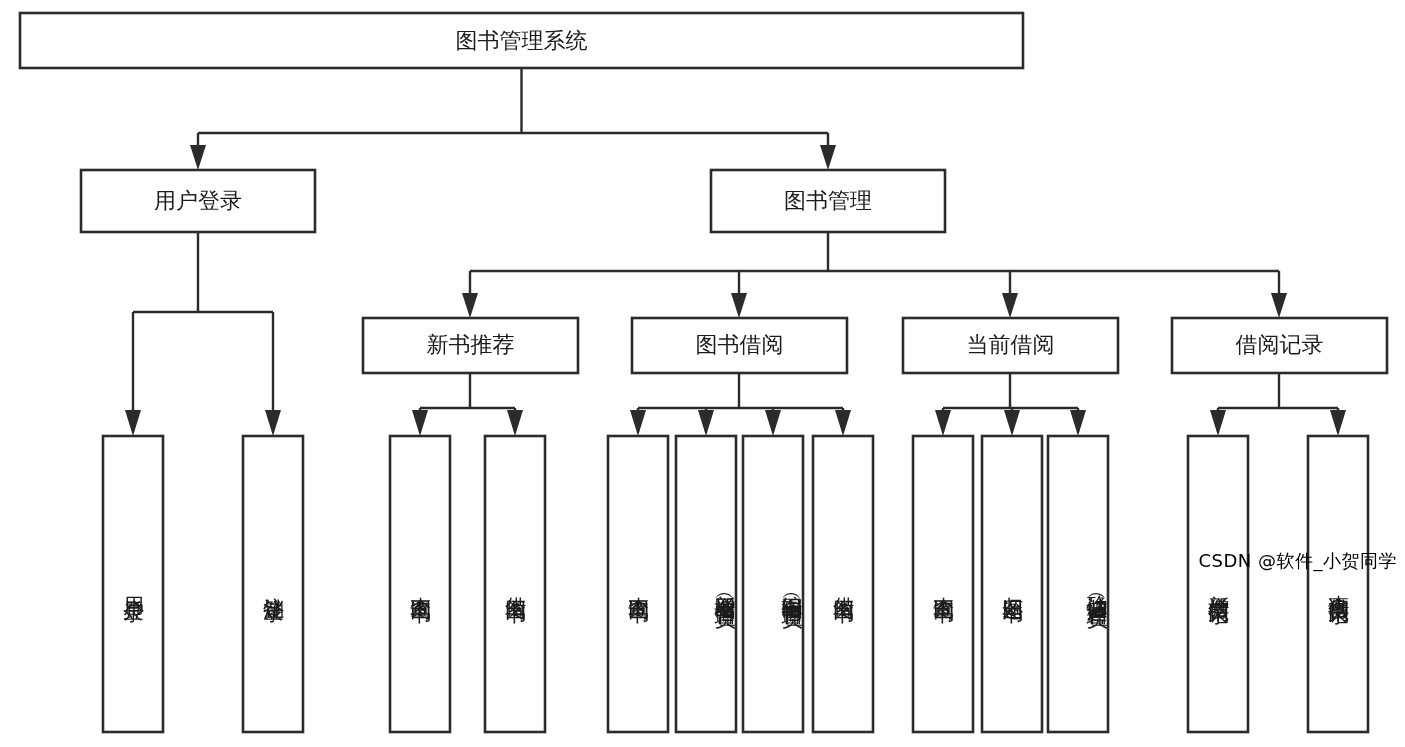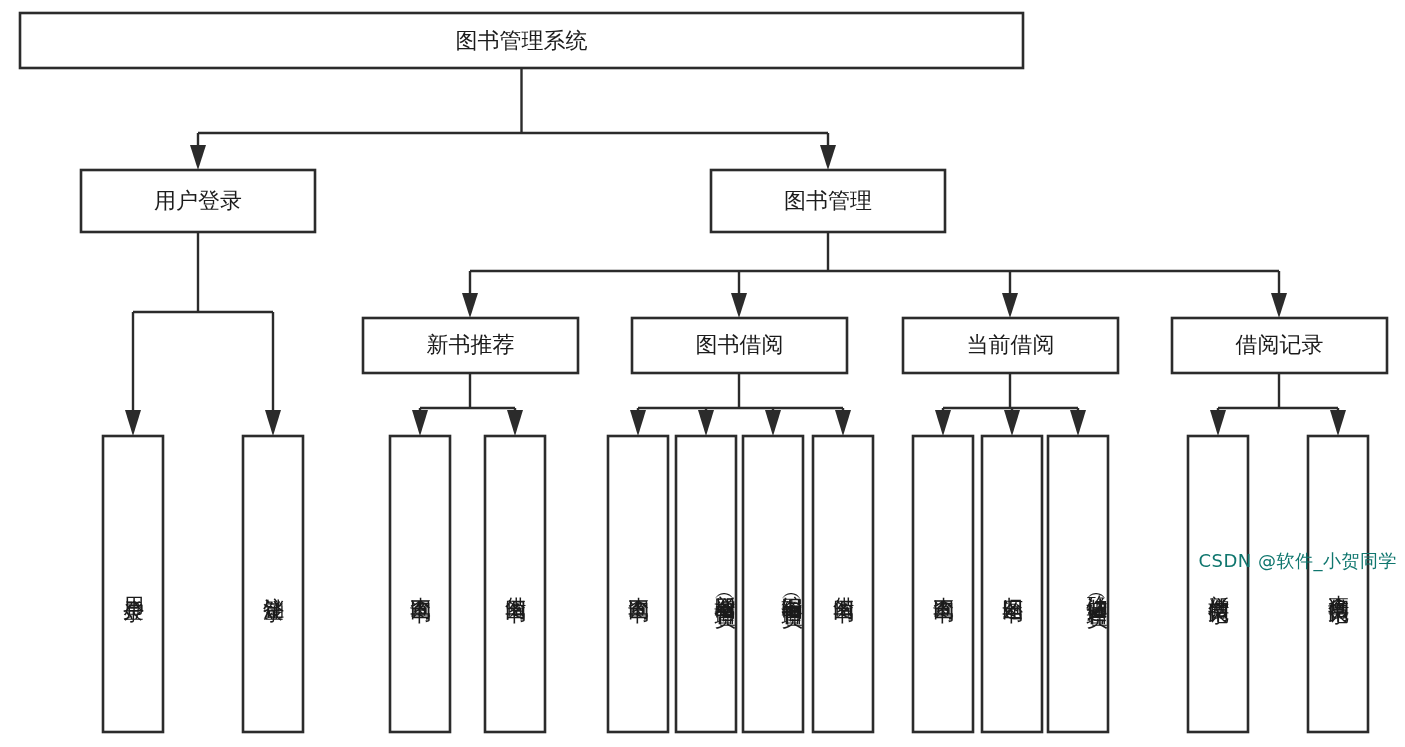--- a/index.html
+++ b/index.html
@@ -64,21 +64,21 @@
     justify-content: center;
     pointer-events: none;
     text-align: center;
   }
   #watermark {
     position: absolute;
     right: 8px;
     bottom: 4px;
     font-family: "DejaVu Sans", "Liberation Sans", sans-serif;
     font-size: 18px;
-    color: #0f766e;
+    color: #000000;
     letter-spacing: 0.5px;
     user-select: none;
     white-space: nowrap;
   }
 </style>
 </head>
 <body>
 
 <div id="diagram-root">
 

